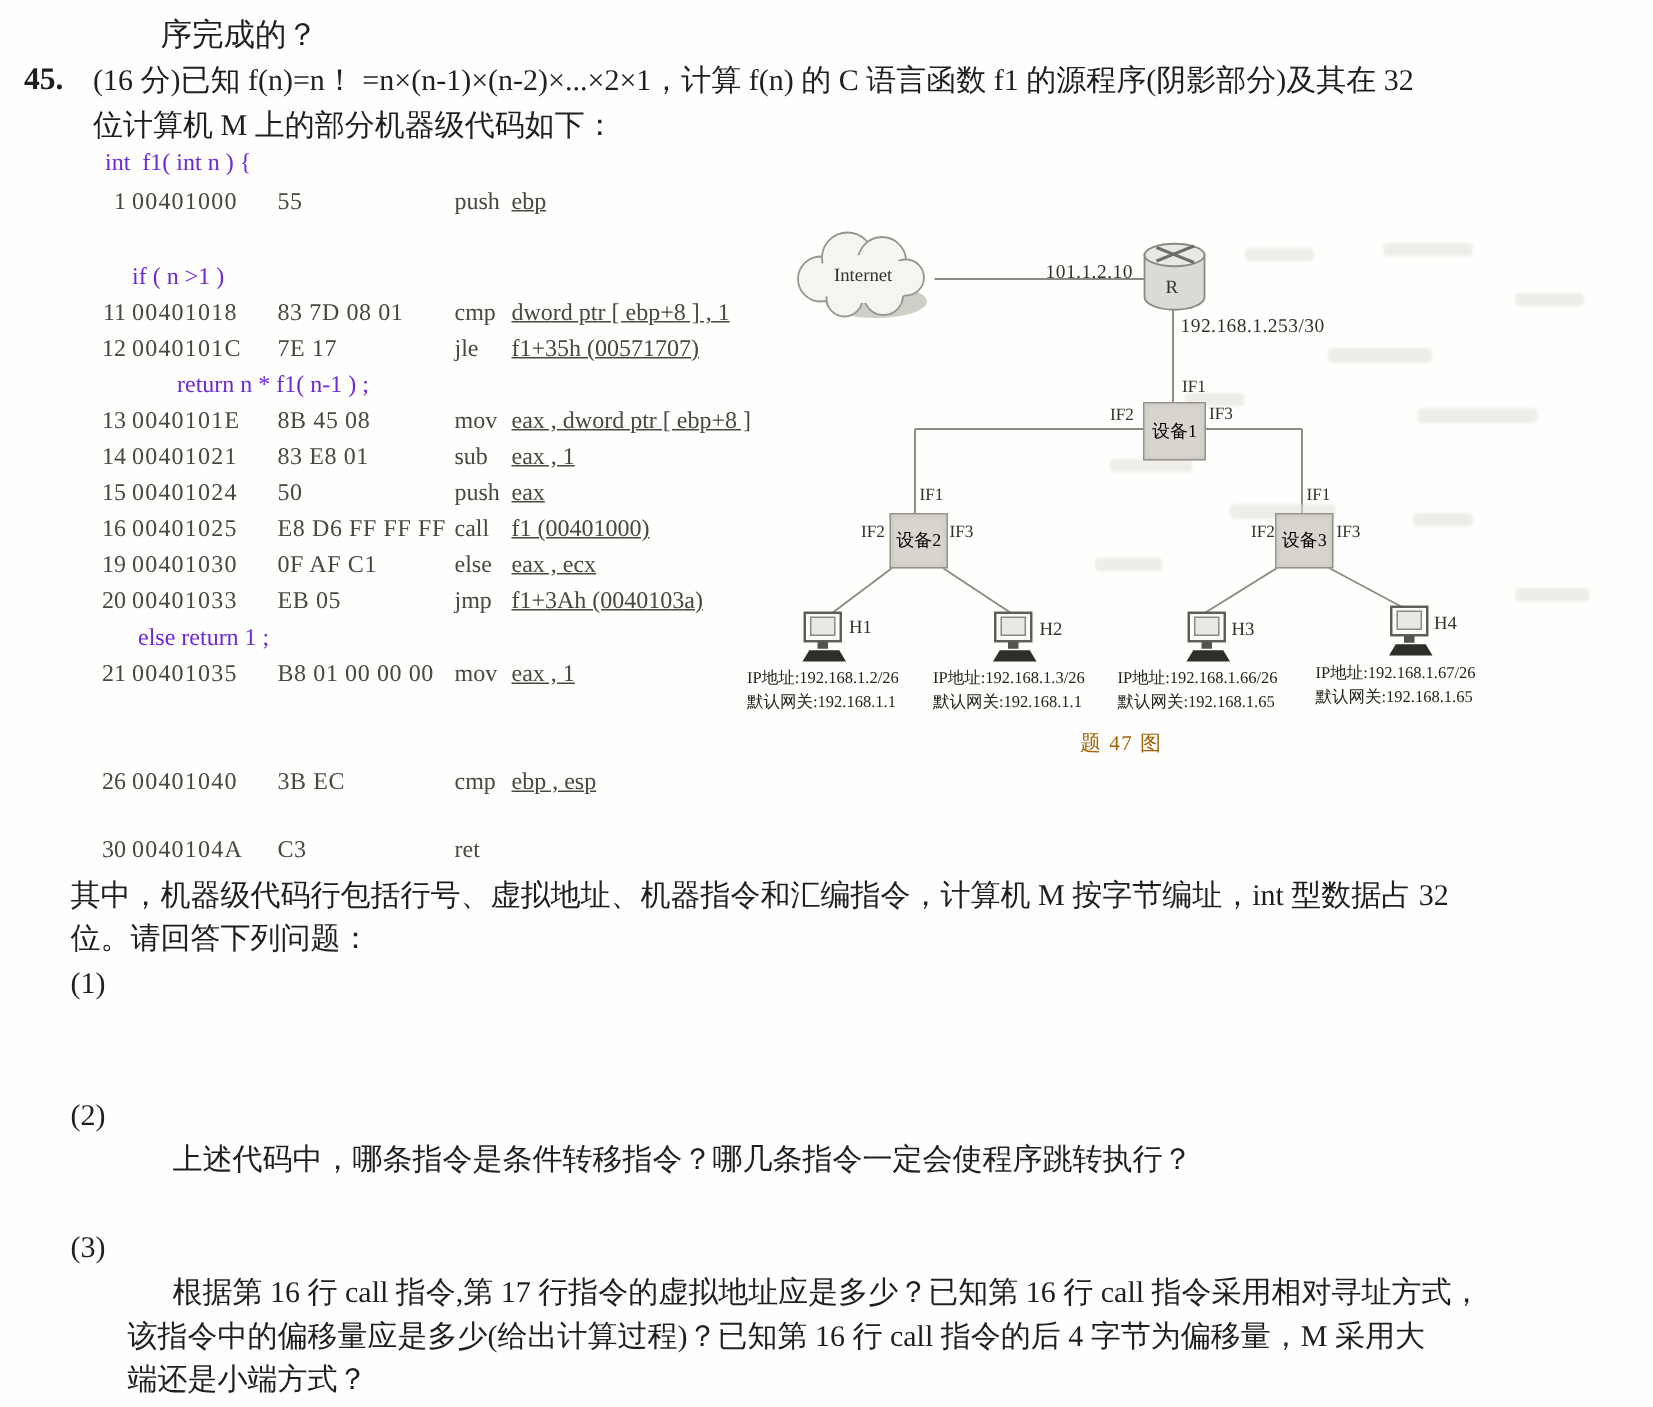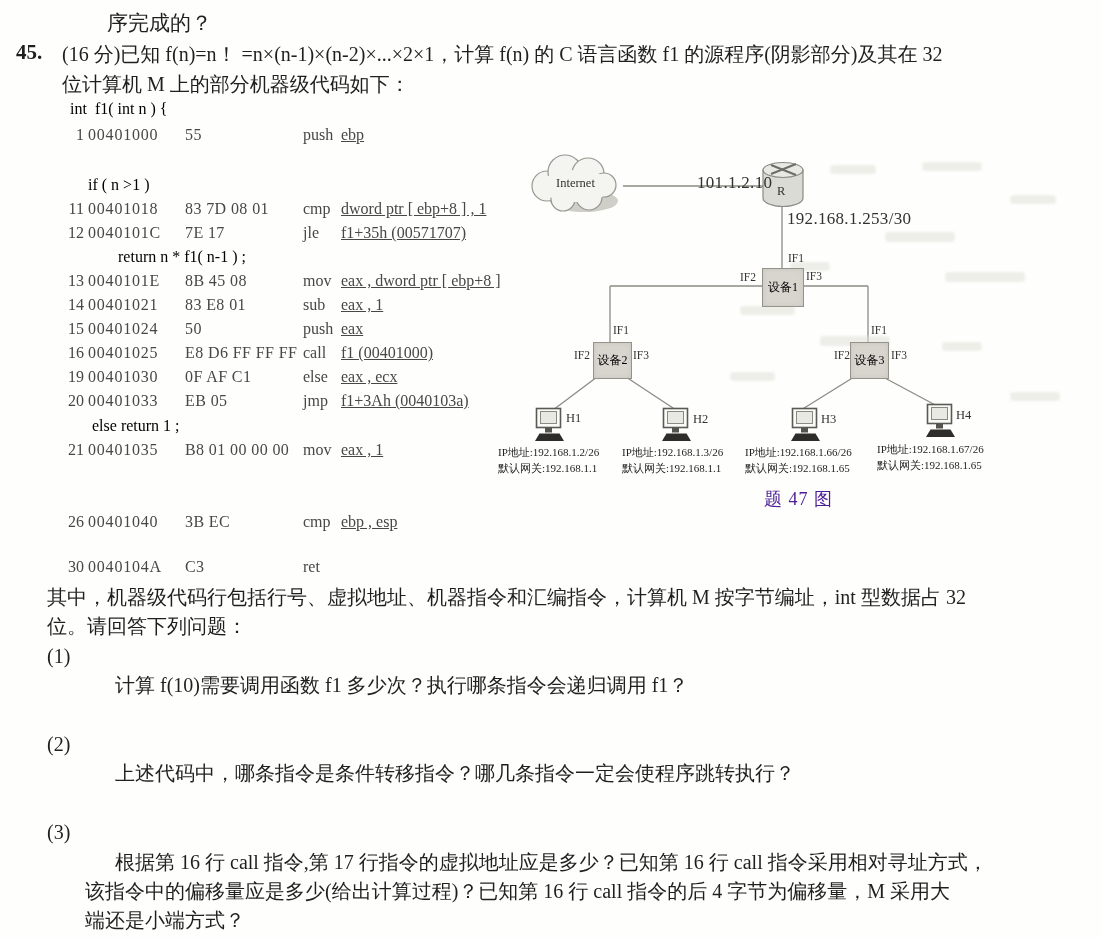--- a/index.html
+++ b/index.html
@@ -13,36 +13,36 @@
 
   
   .code{position:absolute;left:0;top:0;font-size:16px;color:#474743;}
   .crow{position:absolute;left:0;height:20px;width:540px;}
   .crow span{position:absolute;white-space:pre;top:0;}
   .c-num{left:58px;width:26px;text-align:right;}
   .c-addr{left:88px;letter-spacing:0.8px;}
   .c-bytes{left:185px;letter-spacing:0.4px;}
   .c-mnem{left:303px;}
   .c-oper{left:341px;text-decoration:underline;}
-  .c-src{color:#000000;}
+  .c-src{color:#6d28d9;}
 
   
   .diagram{position:absolute;left:490px;top:140px;width:612px;height:380px;color:#32322e;}
   .diagram svg{position:absolute;left:0;top:0;}
   .lbl{position:absolute;white-space:nowrap;z-index:3;}
   .lbl-net{font-size:12.5px;}
-  .lbl-ip{font-size:17px;letter-spacing:0.3px;}
+  .lbl-ip{font-size:13px;letter-spacing:0.3px;}
   .lbl-if{font-size:11.5px;}
   .lbl-host{font-size:12.5px;}
   .lbl-r{font-size:12.5px;}
   .devbox{position:absolute;background:#d8d5cf;border:1px solid #95928b;z-index:2;
           display:flex;align-items:center;justify-content:center;font-size:12px;color:#000000;
           box-shadow:inset 0 0 5px #c8c5be;}
   .ipblk{position:absolute;font-size:11px;line-height:15.5px;white-space:nowrap;color:#24241f;z-index:3;}
-  .caption{position:absolute;font-size:18px;letter-spacing:1px;color:#4c1d95;z-index:3;margin-left:44px;}
+  .caption{position:absolute;font-size:14px;letter-spacing:1px;color:#a16207;z-index:3;}
   .artifact{position:absolute;background:#e2e2da;opacity:.55;border-radius:3px;filter:blur(0.8px);z-index:1;}
 
   
   .bottom{position:absolute;left:47px;top:583px;width:1050px;font-size:20px;line-height:29.4px;}
   .notes{white-space:pre;}
   .q{position:relative;padding-left:38px;white-space:pre;}
   .q-marker{position:absolute;left:0;top:0;}
 </style>
 </head>
 <body>
@@ -279,21 +279,21 @@
       <div>默认网关:192.168.1.65</div>
     </div>
 
     <div class="caption" style="left:230px;top:347px">题 47 图</div>
   </div>
 
   <div class="bottom">
     <div class="notes">其中，机器级代码行包括行号、虚拟地址、机器指令和汇编指令，计算机 M 按字节编址，int 型数据占 32
 位。请回答下列问题：</div>
     <div class="q">
-      <span class="q-marker">(1)</span><span>计算 f(10)需要调用函数 f1 多少次？执行哪条指令会递归调用 f1？</span>
+      <span class="q-marker">(1)</span>
     </div>
     <div class="q">
       <span class="q-marker">(2)</span><span>上述代码中，哪条指令是条件转移指令？哪几条指令一定会使程序跳转执行？</span>
     </div>
     <div class="q">
       <span class="q-marker">(3)</span><span>根据第 16 行 call 指令,第 17 行指令的虚拟地址应是多少？已知第 16 行 call 指令采用相对寻址方式，
 该指令中的偏移量应是多少(给出计算过程)？已知第 16 行 call 指令的后 4 字节为偏移量，M 采用大
 端还是小端方式？</span>
     </div>
 

